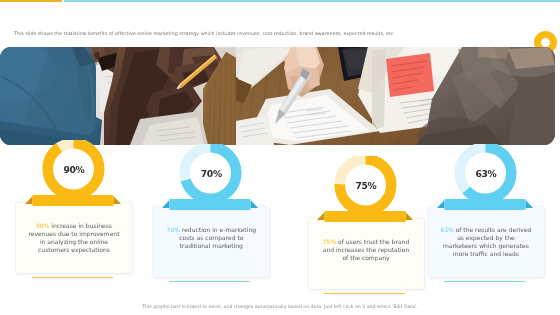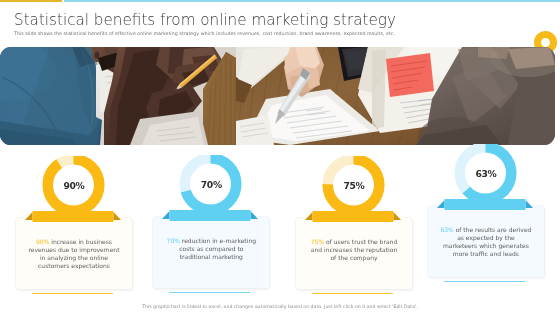--- a/index.html
+++ b/index.html
@@ -48,21 +48,20 @@
 </head>
 <body>
 
 <div class="slide">
 
   <div class="topbar">
     <div class="seg-y"></div>
     <div class="seg-b"></div>
   </div>
 
-  <div class="title">Statistical benefits from online marketing strategy</div>
   <div class="subtitle">This slide shows the statistical benefits of effective online marketing strategy which includes revenues, cost reduction, brand awareness, expected results, etc.</div>
 
   <div class="logo">
     <svg width="23" height="23" viewBox="0 0 23 23">
         <circle cx="11.5" cy="11.5" r="8" fill="none" stroke="#f7bb18" stroke-width="7"></circle>
       </svg>
   </div>
 
   <div class="photo">
     <svg width="555" height="98" viewBox="0 0 555 98" preserveAspectRatio="none">
@@ -305,63 +304,63 @@
         <ellipse cx="452" cy="90" rx="34" ry="20" fill="#554b45" opacity="0.6"></ellipse>
         <path d="M424 88 L486 78 L502 98 L416 98 Z" fill="#4f453f"></path>
 
         <path d="M508 2 L550 0 L555 18 L516 22 Z" fill="#d9b9a2" opacity="0.42"></path>
         <path d="M478 0 L510 0 L506 12 L478 10 Z" fill="#cfae96" opacity="0.3"></path>
       </g>
     </svg>
   </div>
 
   <div id="cards">
-      <div class="card" style="left: 16px; top: 156px; text-decoration: underline;">
+      <div class="card" style="left: 16px; top: 140px; text-decoration: underline;">
         <div class="donut">
           <svg width="116" height="68" viewBox="0 0 116 68">
             <g transform="translate(57.5,29)">
               <circle r="25.75" fill="none" stroke="#fdeecb" stroke-width="10.5"></circle>
               <circle r="25.75" fill="none" stroke="#fbb913" stroke-width="10.5" stroke-dasharray="145.61 16.18" transform="rotate(-90)"></circle>
             </g>
           </svg>
         </div>
         <div class="pct">90%</div>
         <div class="body" style="background:#fefdf7;box-shadow:0 0 0 0.6px #eeece6, 1px 1.5px 2.5px rgba(0,0,0,0.055)"></div>
         <div class="ribbon">
           <svg width="116" height="14" viewBox="0 0 116 14">
             <path d="M16.5 1 L16.5 9 L9 9 Z" fill="#cf9409"></path>
             <path d="M97.5 1 L97.5 9 L105 9 Z" fill="#cf9409"></path>
             <rect x="16.5" y="0" width="81" height="11" fill="#fbb913"></rect>
           </svg>
         </div>
         <div class="btext"><b style="color:#fbb913">90%</b> increase in business revenues due to improvement in analyzing the online customers expectations</div>
         <div class="shadowbar" style="background:#fbb913"></div>
       </div>
-      <div class="card" style="left: 153.3px; top: 155px;">
+      <div class="card" style="left: 153.3px; top: 144px;">
         <div class="donut">
           <svg width="116" height="68" viewBox="0 0 116 68">
             <g transform="translate(57.5,29)">
               <circle r="25.75" fill="none" stroke="#def3fb" stroke-width="10.5"></circle>
               <circle r="25.75" fill="none" stroke="#5fd0f2" stroke-width="10.5" stroke-dasharray="113.25 48.54" transform="rotate(-90)"></circle>
             </g>
           </svg>
         </div>
         <div class="pct">70%</div>
         <div class="body" style="background:#f4faff;box-shadow:0 0 0 0.6px #e8eef3, 1px 1.5px 2.5px rgba(0,0,0,0.055)"></div>
         <div class="ribbon">
           <svg width="116" height="14" viewBox="0 0 116 14">
             <path d="M16.5 1 L16.5 9 L9 9 Z" fill="#35a9d6"></path>
             <path d="M97.5 1 L97.5 9 L105 9 Z" fill="#35a9d6"></path>
             <rect x="16.5" y="0" width="81" height="11" fill="#5fd0f2"></rect>
           </svg>
         </div>
         <div class="btext"><b style="color:#5fd0f2">70%</b> reduction in e-marketing costs as compared to traditional marketing</div>
         <div class="shadowbar" style="background:#5fd0f2"></div>
       </div>
-      <div class="card" style="left: 296px; top: 156px;">
+      <div class="card" style="left: 308px; top: 156px;">
         <div class="donut">
           <svg width="116" height="68" viewBox="0 0 116 68">
             <g transform="translate(57.5,29)">
               <circle r="25.75" fill="none" stroke="#fdeecb" stroke-width="10.5"></circle>
               <circle r="25.75" fill="none" stroke="#fbb913" stroke-width="10.5" stroke-dasharray="121.34 40.45" transform="rotate(-90)"></circle>
             </g>
           </svg>
         </div>
         <div class="pct">75%</div>
         <div class="body" style="background:#fefdf7;box-shadow:0 0 0 0.6px #eeece6, 1px 1.5px 2.5px rgba(0,0,0,0.055)"></div>

